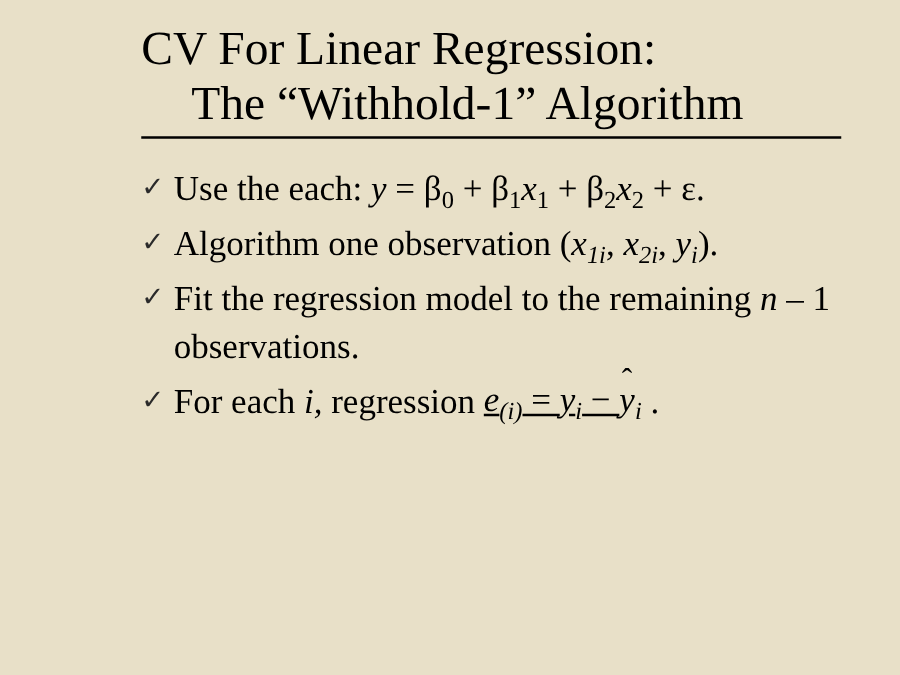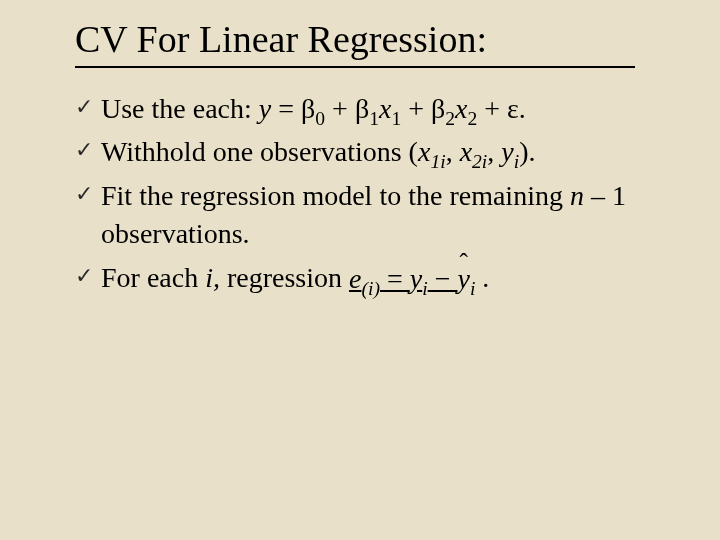--- a/index.html
+++ b/index.html
@@ -10,21 +10,21 @@
     background: #e8e0c8;
     font-family: "Times New Roman", Times, serif;
     color: #000;
     overflow: hidden;
   }
   .slide {
     position: relative;
     width: 720px;
     height: 540px;
     box-sizing: border-box;
-    padding: 18px 40px 20px 75px;
+    padding: 18px 40px 20px 113px;
   }
   .title-block {
     font-size: 38px;
     line-height: 1.15;
     margin-bottom: 2px;
   }
   .title-line {
     white-space: pre;
   }
   .title-indent {
@@ -83,37 +83,38 @@
     font-size: 0.9em;
   }
 </style>
 </head>
 <body>
 
 <div class="slide">
 
   <div class="title-block">
     <div class="title-line">CV For Linear Regression:</div>
+    <div class="title-line title-indent">The “Withhold-1” Algorithm</div>
   </div>
 
   <hr class="rule">
 
   <div class="body">
 
     <div class="bullet-item">
       <div class="bullet-mark">✓</div>
       <div class="bullet-text eq">
         <span>Use the each: </span><span class="ital">y</span><span> = β</span><sub>0</sub><span> + β</span><sub>1</sub><span class="ital">x</span><sub>1</sub><span> + β</span><sub>2</sub><span class="ital">x</span><sub>2</sub><span> + ε.</span>
       </div>
     </div>
 
     <div class="bullet-item">
       <div class="bullet-mark">✓</div>
       <div class="bullet-text eq">
-        <span>Withhold one observations (</span><span class="ital">x</span><sub class="ital">1i</sub><span>, </span><span class="ital">x</span><sub class="ital">2i</sub><span>, </span><span class="ital">y</span><sub class="ital">i</sub><span>).</span>
+        <span>Algorithm one observation (</span><span class="ital">x</span><sub class="ital">1i</sub><span>, </span><span class="ital">x</span><sub class="ital">2i</sub><span>, </span><span class="ital">y</span><sub class="ital">i</sub><span>).</span>
       </div>
     </div>
 
     <div class="bullet-item">
       <div class="bullet-mark">✓</div>
       <div class="bullet-text">
         <span>Fit the regression model to the remaining </span><span class="ital">n</span><span> – 1 observations.</span>
       </div>
     </div>
 

